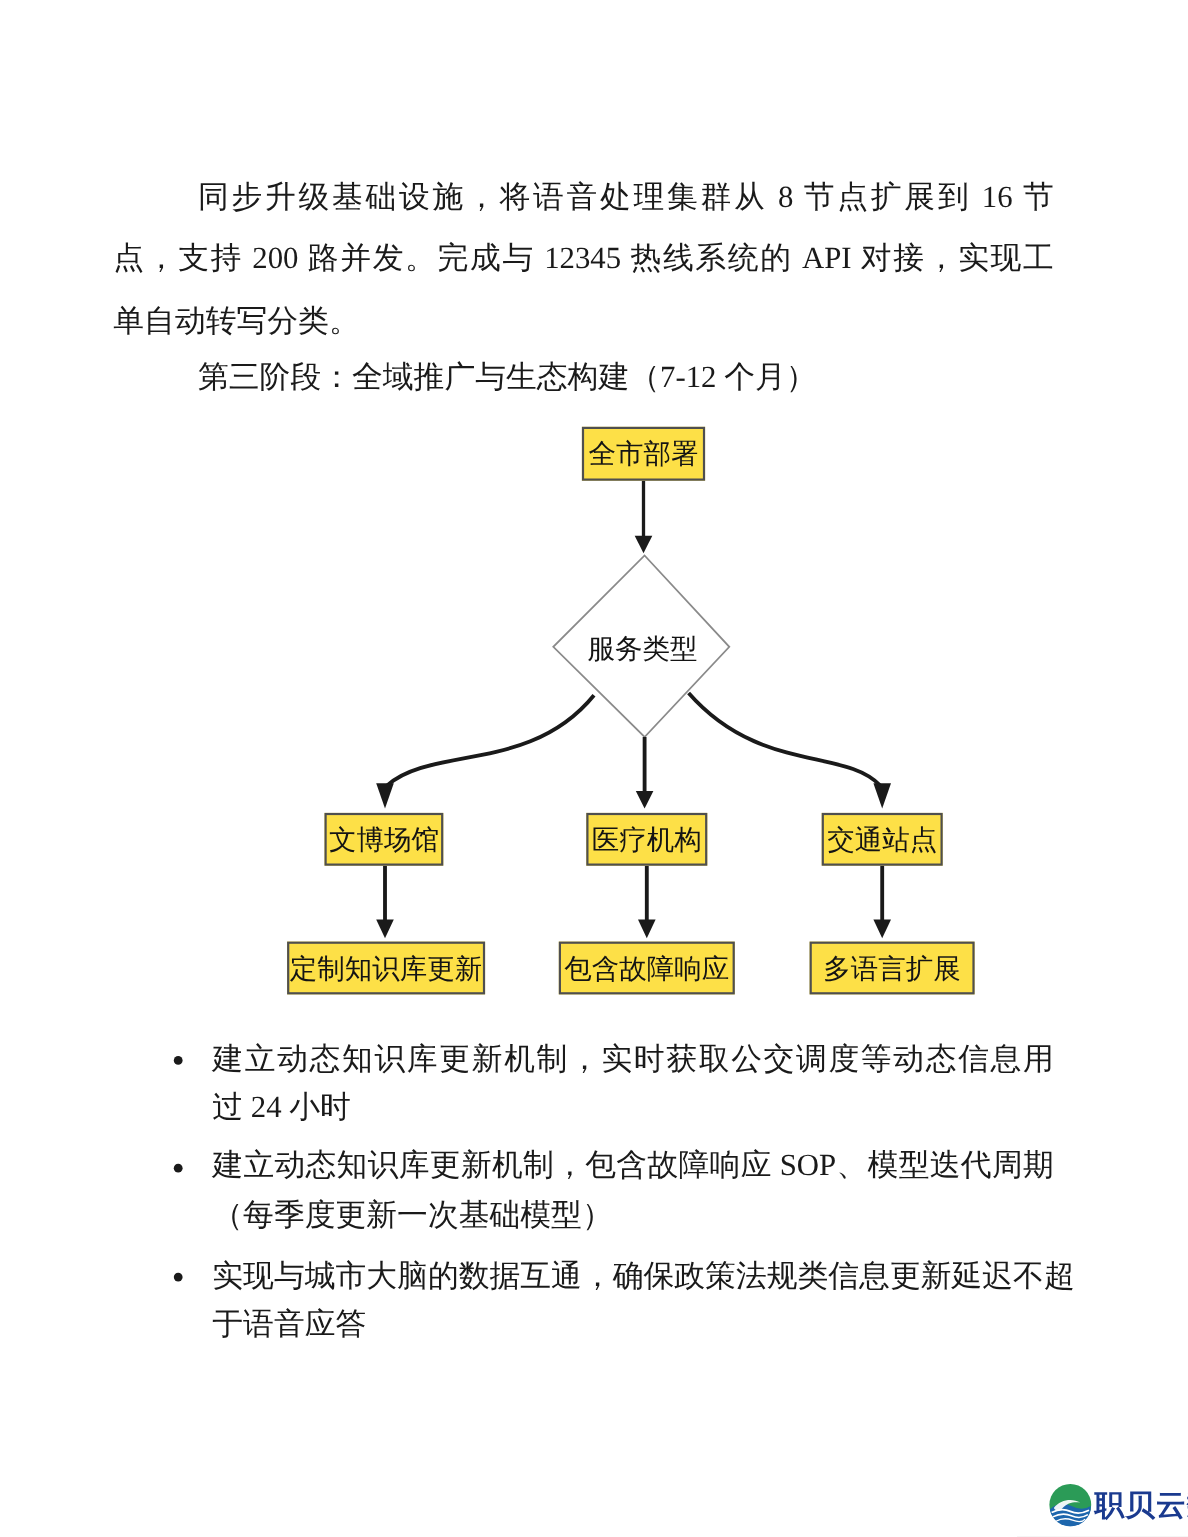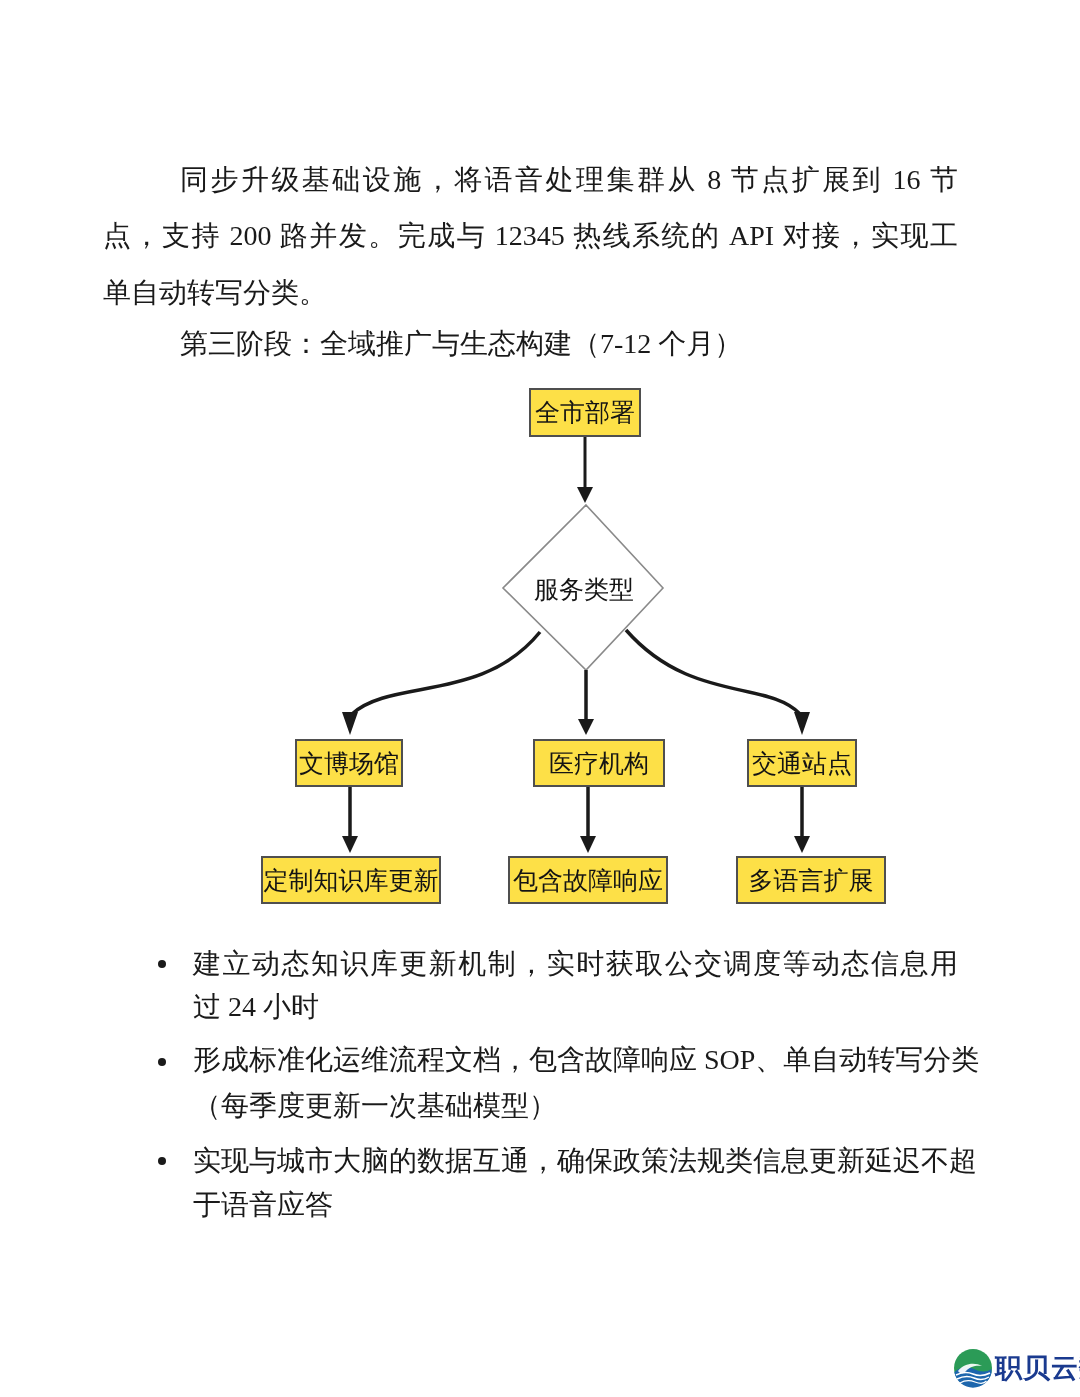--- a/index.html
+++ b/index.html
@@ -100,33 +100,33 @@
     <polygon points="580,836 596,836 588,853" fill="#1a1a1a"></polygon>
     <line x1="802" y1="787" x2="802" y2="838" stroke="#1a1a1a" stroke-width="3.5"></line>
     <polygon points="794,836 810,836 802,853" fill="#1a1a1a"></polygon>
   </svg>
 
   <div class="fnode" style="left:529px;top:388px;width:112px;height:49px;">全市部署</div>
 
   <div class="diamond-label">服务类型</div>
 
   <div class="fnode" style="left:295px;top:739px;width:108px;height:48px;">文博场馆</div>
-  <div class="fnode" style="left:533px;top:739px;width:132px;height:48px;">医疗机构</div>
+  <div class="fnode" style="left:533px;top:739px;width:110px;height:48px;">医疗机构</div>
   <div class="fnode" style="left:747px;top:739px;width:110px;height:48px;">交通站点</div>
 
   <div class="fnode" style="left:261px;top:856px;width:180px;height:48px;">定制知识库更新</div>
   <div class="fnode" style="left:508px;top:856px;width:160px;height:48px;">包含故障响应</div>
   <div class="fnode" style="left:736px;top:856px;width:150px;height:48px;">多语言扩展</div>
 
   <div class="bullet-dot" style="left:158px;top:960px;"></div>
   <div class="tline just" style="left:193px;top:947px;width:765px;">建立动态知识库更新机制，实时获取公交调度等动态信息用</div>
   <div class="tline" style="left:193px;top:990px;">过 24 小时</div>
 
   <div class="bullet-dot" style="left:158px;top:1058px;"></div>
-  <div class="tline just" style="left:193px;top:1043px;width:765px;">形成标准化运维流程文档，包含故障响应 SOP、单自动转写分类</div>
+  <div class="tline just" style="left:193px;top:1043px;width:765px;">建立动态知识库更新机制，包含故障响应 SOP、模型迭代周期</div>
   <div class="tline" style="left:193px;top:1089px;">（每季度更新一次基础模型）</div>
 
   <div class="bullet-dot" style="left:158px;top:1157px;"></div>
   <div class="tline just" style="left:193px;top:1144px;width:765px;">实现与城市大脑的数据互通，确保政策法规类信息更新延迟不超</div>
   <div class="tline" style="left:193px;top:1188px;">于语音应答</div>
 
   <div class="brand">
     <svg width="40" height="40" viewBox="0 0 40 40">
       <circle cx="20" cy="20" r="19" fill="#2b9b57"></circle>
       <path d="M1.5 24 Q 11 16 21 21 Q 31 26 38.5 21 L38.5 25 A19 19 0 0 1 1.5 25 Z" fill="#1d66ad"></path>

